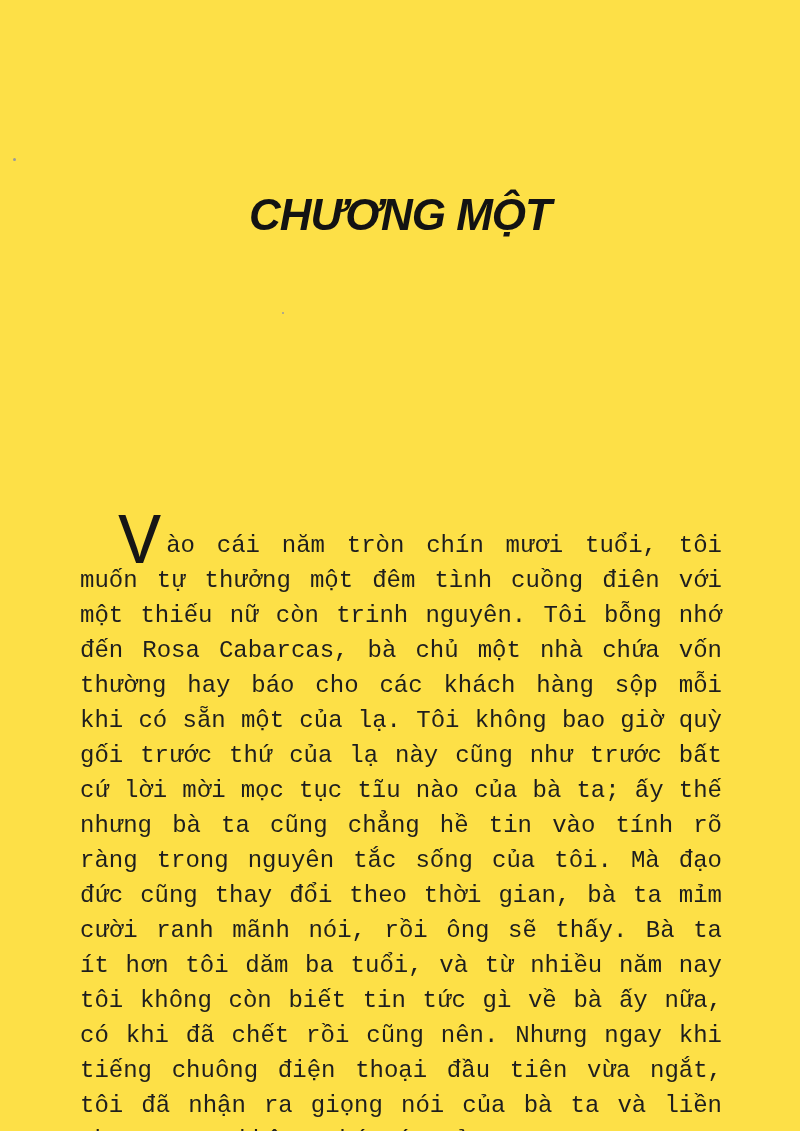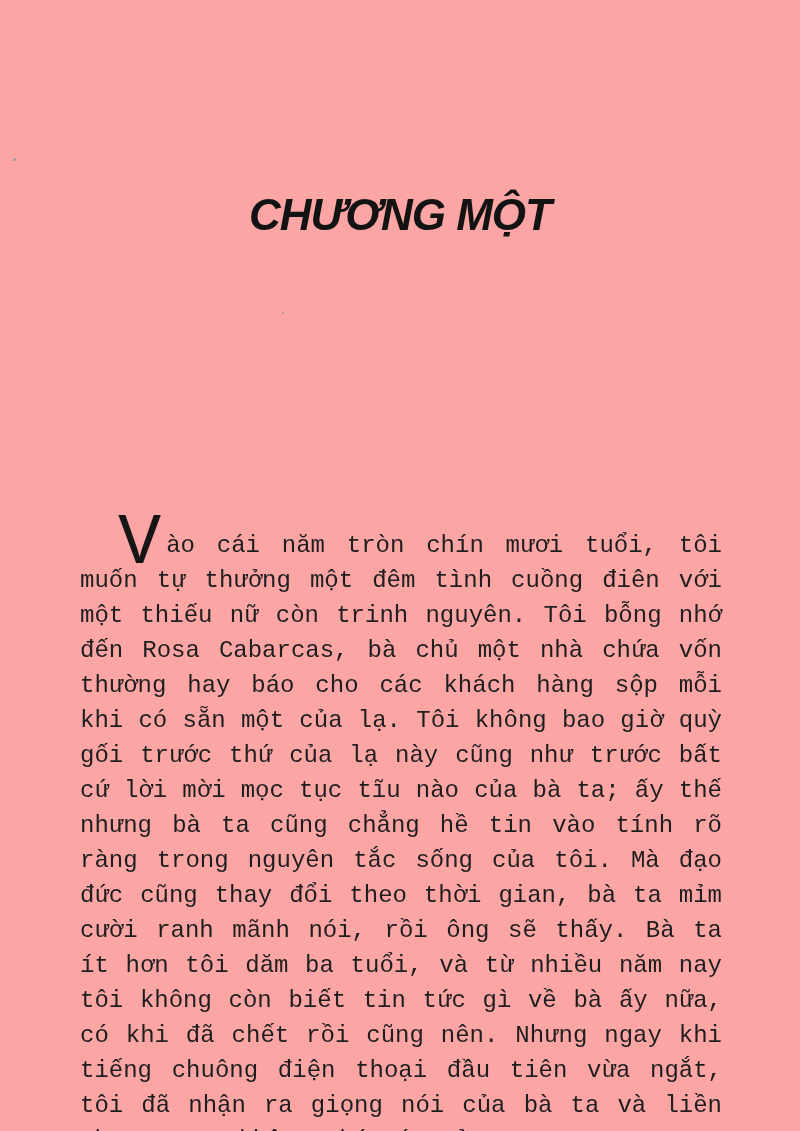--- a/index.html
+++ b/index.html
@@ -7,21 +7,21 @@
   body {
     width: 800px;
     height: 1131px;
     position: relative;
     overflow: hidden;
     font-family: "Liberation Serif", serif;
   }
   .page {
     position: absolute;
     inset: 0;
-    background: #fca5a5;
+    background: #fde047;
     color: #1c1c1c;
   }
   .chapter-title {
     position: absolute;
     top: 190px;
     left: 0;
     width: 100%;
     text-align: center;
     font-family: "Liberation Sans", sans-serif;
     font-style: italic;

